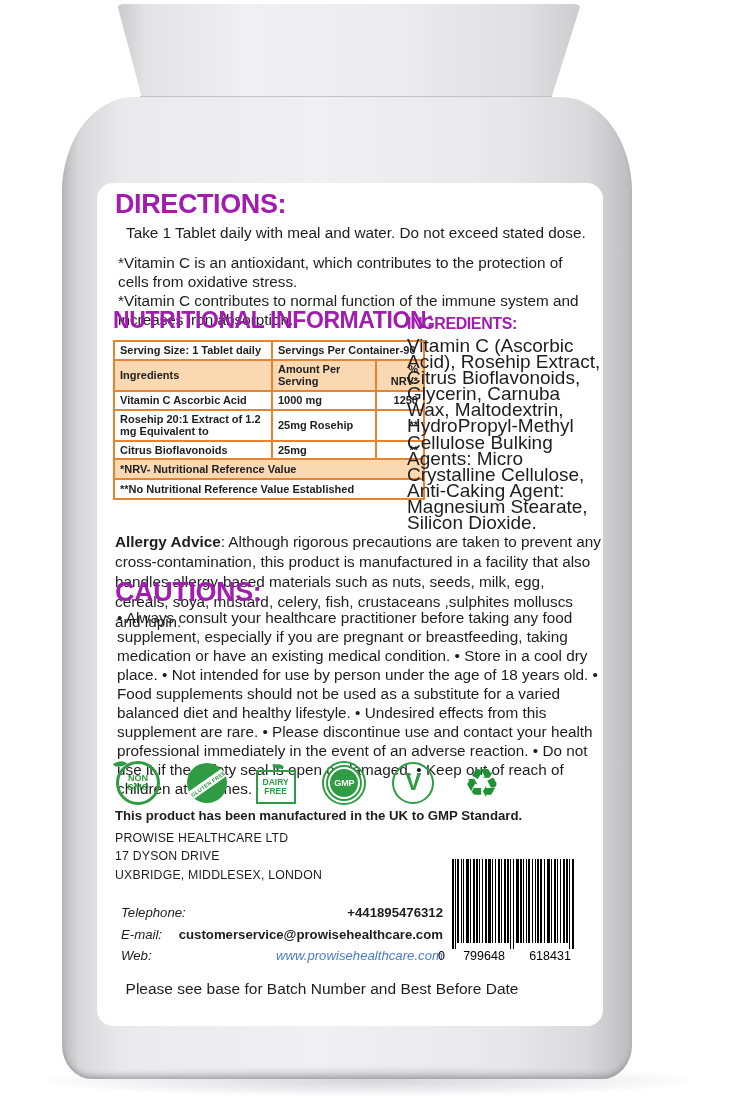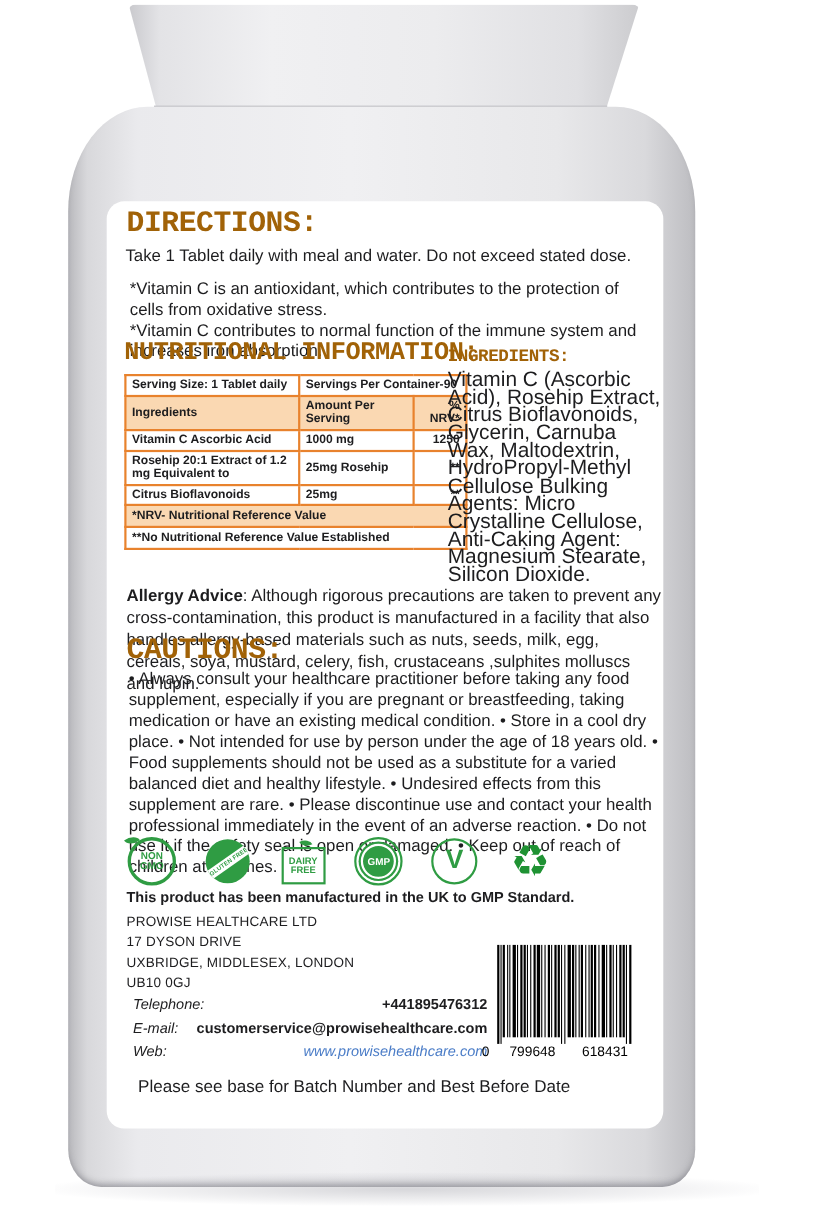--- a/index.html
+++ b/index.html
@@ -16,25 +16,25 @@
        background:linear-gradient(90deg,#b9b9bd 0%,#d8d8db 3%,#eaeaed 11%,#f0f0f2 45%,#e8e8ea 78%,#d9d9dc 92%,#bdbdc1 100%);
        border-radius:72px 72px 30px 30px / 95px 95px 34px 34px;
        box-shadow:inset 0 -5px 7px -3px rgba(104,104,112,.65);}
   .ground-shadow{position:absolute;left:50px;top:1066px;width:640px;height:30px;
        background:radial-gradient(ellipse at center,rgba(140,140,150,.35) 0%,rgba(160,160,170,.12) 55%,transparent 75%);}
 
   
   .label{position:absolute;left:97px;top:183px;width:506px;height:843px;
          background:#ffffff;border-radius:16px;}
 
-  .h-orange{color:#a16207;font-weight:bold;letter-spacing:-.4px;margin:0;line-height:1;font-family:Liberation Mono, monospace;}
+  .h-orange{color:#a21caf;font-weight:bold;letter-spacing:-.4px;margin:0;line-height:1;}
   .txt{color:#1d1d1f;}
 
   .directions-heading{position:absolute;left:18px;top:8px;font-size:27px;}
-  .directions-line1{position:absolute;left:17px;top:40px;width:478px;font-size:15.3px;line-height:19px;}
+  .directions-line1{position:absolute;left:29px;top:40px;width:478px;font-size:15.3px;line-height:19px;}
   .directions-para{position:absolute;left:21px;top:70px;width:478px;font-size:15.3px;line-height:19px;}
   .directions-para p{margin:0;}
 
   .nutrition-heading{position:absolute;left:16px;top:126px;font-size:23px;}
 
   table.nutri{position:absolute;left:16px;top:157px;border-collapse:collapse;
       font-size:11px;font-weight:bold;line-height:1.15;color:#1d1d1f;}
   table.nutri td{border:2px solid #e8822d;padding:2px 5px;background:#fff;}
   table.nutri td.c1{width:146px;}
   table.nutri td.c2{width:92px;}
@@ -207,21 +207,20 @@
       <span class="recycle">♻</span>
     </div>
   </div>
 
   <div class="manufactured">This product has been manufactured in the UK to GMP Standard.</div>
 
   <div class="address">
     <div>PROWISE HEALTHCARE LTD</div>
     <div>17 DYSON DRIVE</div>
     <div>UXBRIDGE, MIDDLESEX, LONDON</div>
-    <div>UB10 0GJ</div>
   </div>
 
   <div class="contact">
     <div class="contact-row">
       <span class="contact-label">Telephone:</span>
       <span class="contact-value">+441895476312</span>
     </div>
     <div class="contact-row">
       <span class="contact-label">E-mail:</span>
       <span class="contact-value">customerservice@prowisehealthcare.com</span>

